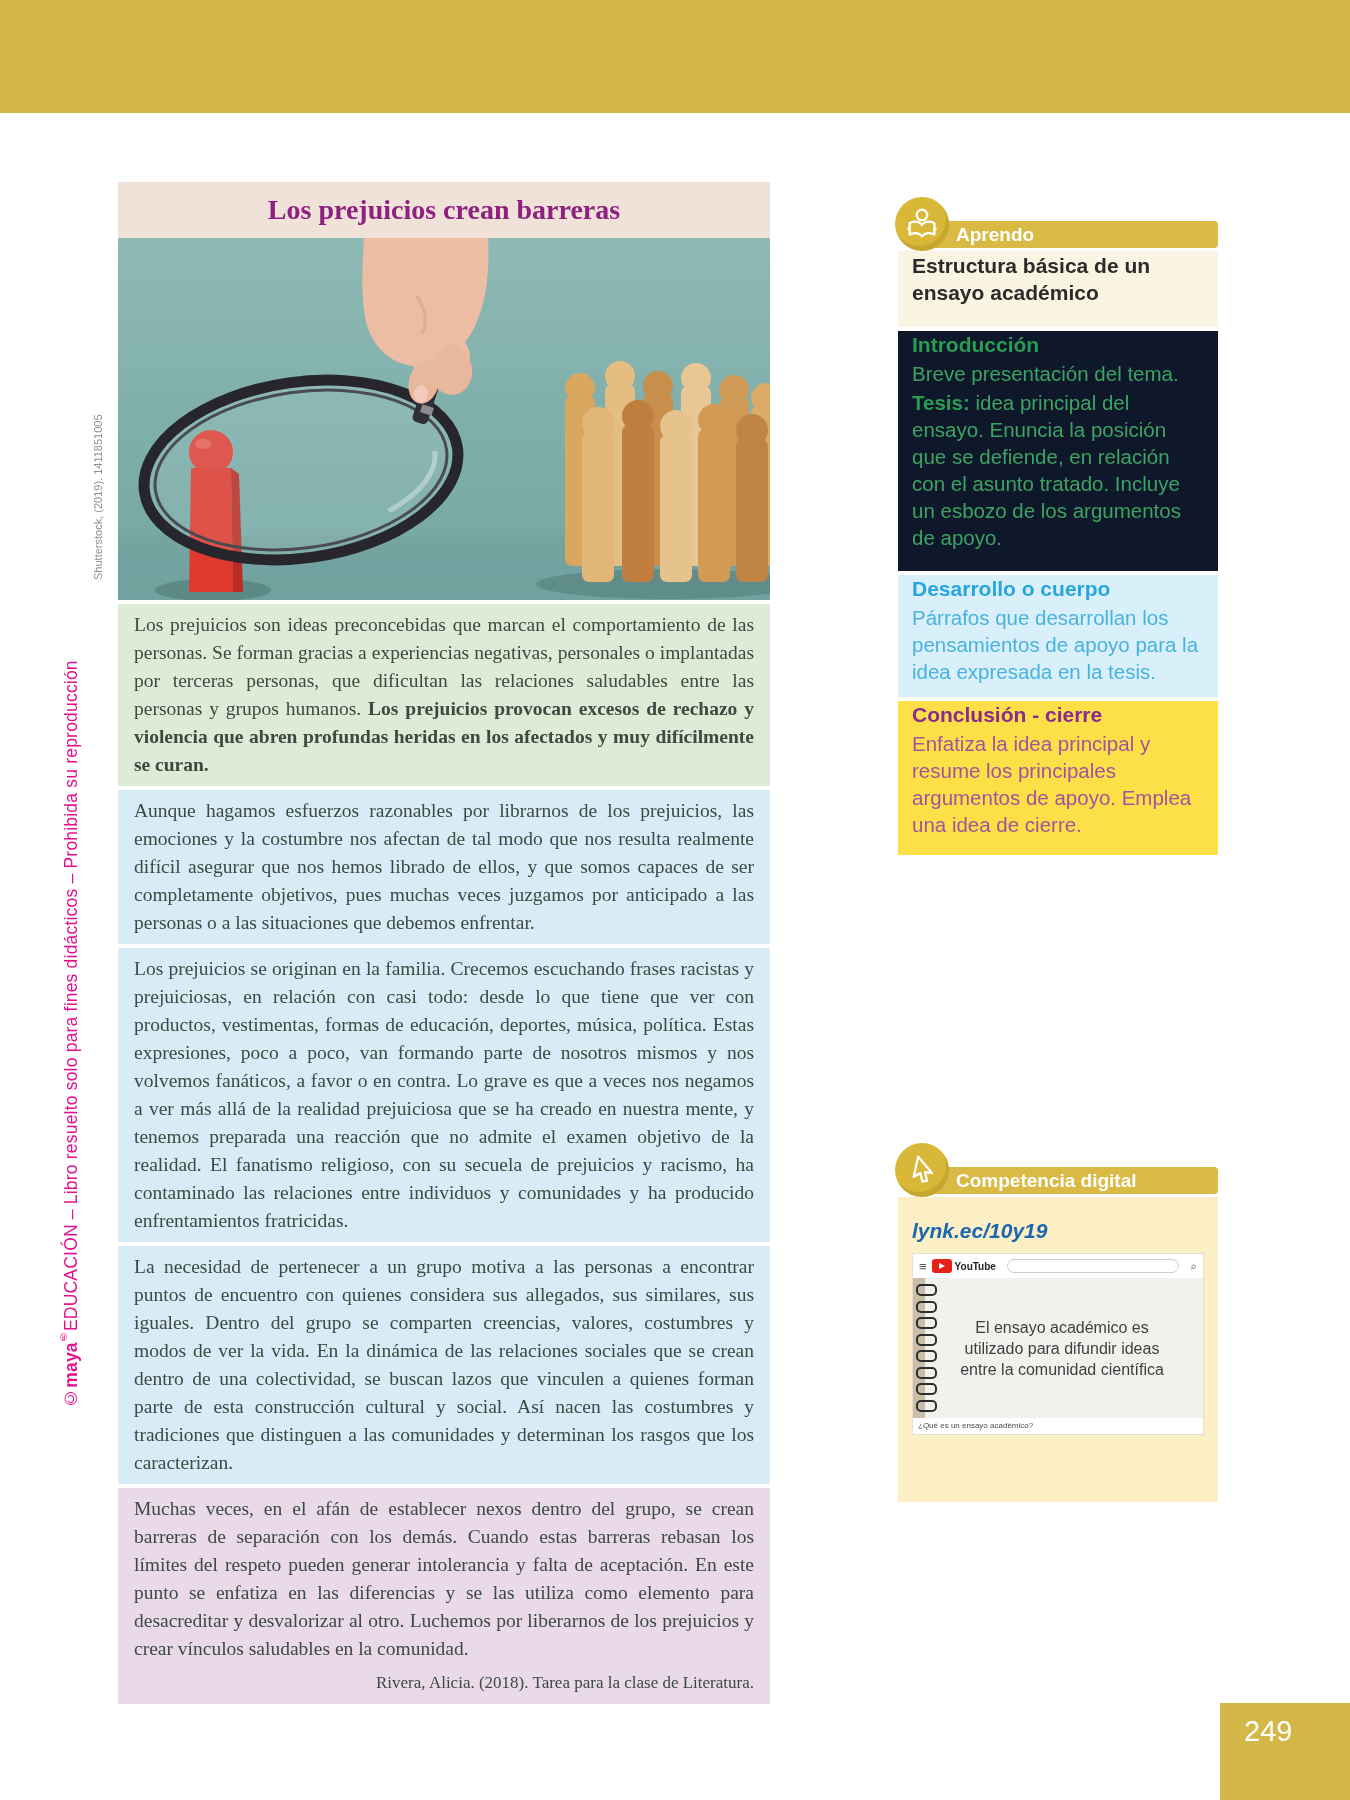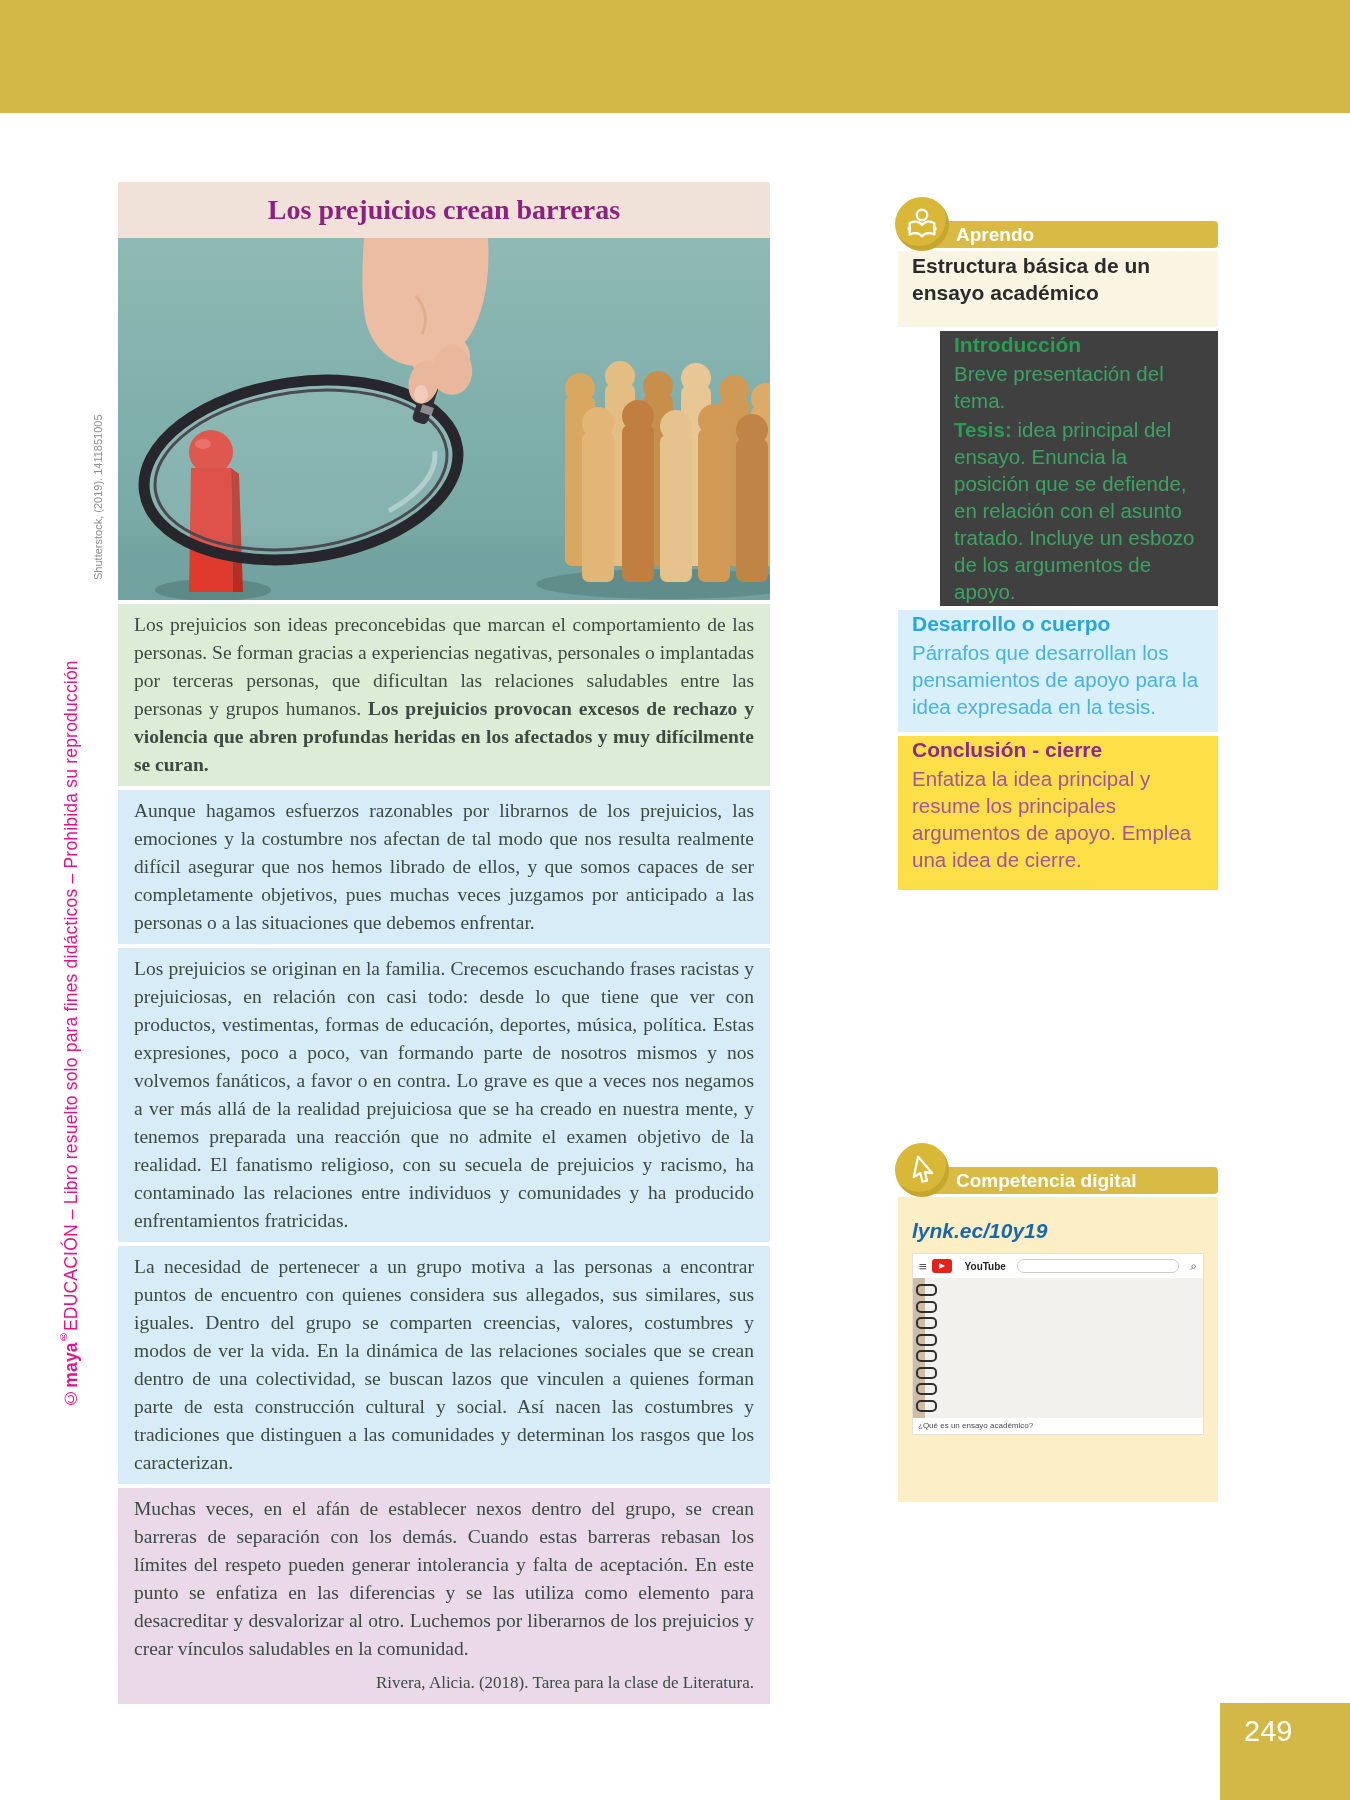--- a/index.html
+++ b/index.html
@@ -59,41 +59,41 @@
     box-sizing:border-box;border-radius:0 4px 4px 0;
   }
   .sbox{margin-top:4px;padding:1px 14px;box-sizing:border-box;}
   .sbox .s-title{margin:0;font-size:21px;font-weight:bold;line-height:26px;}
   .sbox .s-body{margin:2px 0 0 0;font-size:20.5px;line-height:27px;}
   .box-cream{background:#faf5e3;min-height:76px;}
   .box-cream .s-title{color:#2b2b2b;line-height:27px;}
   .box-red{background:#f0dcd5;min-height:74px;}
   .box-red .s-title{color:#a8322a;}
   .box-red .s-body{color:#bd564e;}
-  .box-green{background:#404040;min-height:240px;margin-left:42px;}
+  .box-green{background:#0f172a;min-height:240px;}
   .box-green .s-title{color:#279e52;}
   .box-green .s-body{color:#3ba463;}
   .box-green b{color:#279e52;}
   .box-blue{background:#d9f0fa;min-height:122px;}
   .box-blue .s-title{color:#27a5dc;}
   .box-blue .s-body{color:#48b2e0;}
   .box-purple{background:#fde047;min-height:154px;}
   .box-purple .s-title{color:#8d298d;}
   .box-purple .s-body{color:#a2549e;}
   .box-yellow{background:#fcefc6;min-height:305px;padding:12px 14px;}
   .box-yellow .lead{margin:0;font-size:20px;line-height:27px;color:#3f3f3f;}
   .link{
     display:inline-block;margin-top:10px;color:#1a67b0;font-style:italic;font-weight:bold;
     font-size:21px;text-decoration:none;
   }
   
   .thumb{margin-top:10px;width:292px;background:#ffffff;border:1px solid #e3e0da;box-sizing:border-box;}
   .yt-chrome{height:24px;display:flex;align-items:center;padding:0 6px;gap:5px;}
   .yt-menu{color:#555;font-size:13px;line-height:1;}
-  .yt-logo{display:flex;align-items:center;gap:13px;}
+  .yt-logo{display:flex;align-items:center;gap:3px;}
   .yt-play{width:20px;height:14px;background:#e62117;border-radius:3px;position:relative;}
   .yt-play:after{content:"";position:absolute;left:7px;top:3.5px;border-left:6px solid #fff;
     border-top:3.5px solid transparent;border-bottom:3.5px solid transparent;}
   .yt-word{font-size:10px;font-weight:bold;color:#222;}
   .yt-search{flex:1;height:12px;border:1px solid #ccc;border-radius:7px;margin:0 6px;}
   .yt-mag{color:#666;font-size:12px;line-height:1;}
   .notebook{position:relative;height:140px;background:#f3f1ee;display:flex;align-items:center;}
   .spiral-strip{position:absolute;left:0;top:0;bottom:0;width:12px;background:#cdbda6;}
   .spiral{position:absolute;left:3px;top:6px;bottom:6px;display:flex;flex-direction:column;justify-content:space-between;}
   .ring{width:17px;height:8px;border:2.5px solid #2f2f2f;border-radius:5px;background:transparent;}
@@ -288,20 +288,21 @@
         <span class="spiral">
           <span class="ring"></span>
             <span class="ring"></span>
             <span class="ring"></span>
             <span class="ring"></span>
           <span class="ring"></span>
             <span class="ring"></span>
             <span class="ring"></span>
             <span class="ring"></span>
         </span>
+        <p class="board-text">El ensayo académico es utilizado para difundir ideas entre la comunidad científica</p>
       </div>
       <div class="thumb-caption">¿Qué es un ensayo académico?</div>
     </div>
   </div>
 </aside>
 
 <div class="page-block">
   <span>249</span>
 </div>
 

